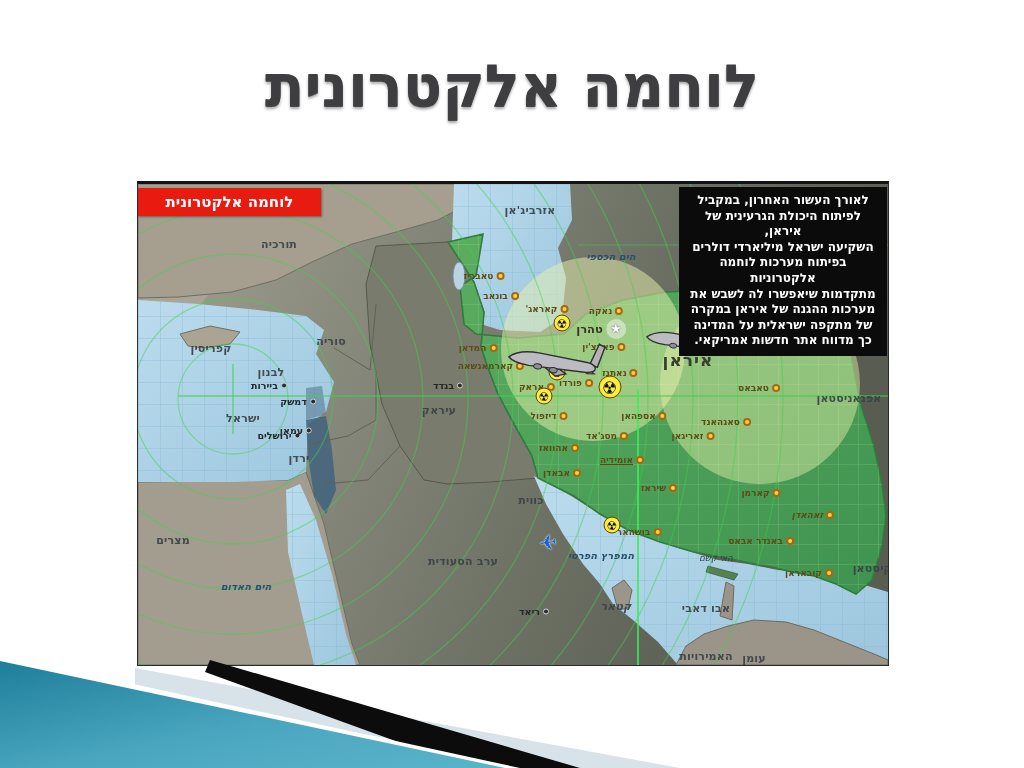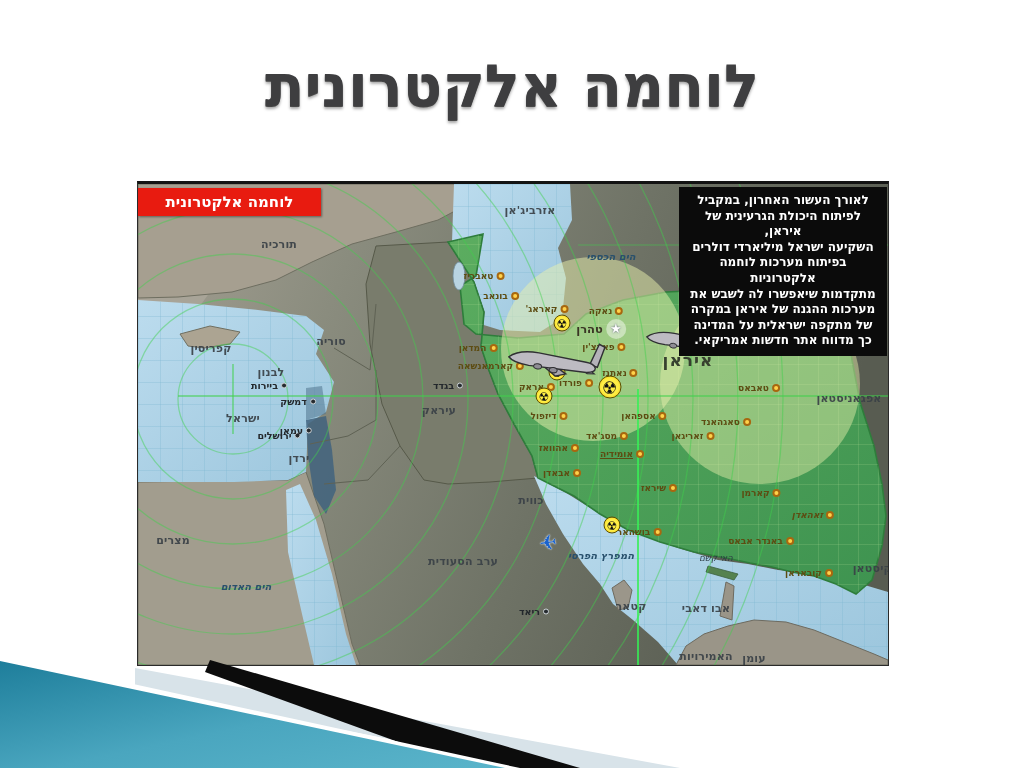--- a/index.html
+++ b/index.html
@@ -184,21 +184,21 @@
         </div>
         <div class="lbl country" style="left: 301px; top: 226px;">
           <span class="txt">עיראק</span>
         </div>
         <div class="lbl country" style="left: 393px; top: 316px;">
           <span class="txt">כווית</span>
         </div>
         <div class="lbl country" style="left: 325px; top: 377px;">
           <span class="txt">ערב הסעודית</span>
         </div>
-        <div class="lbl country" style="left: 493px; top: 422px;">
+        <div class="lbl country" style="left: 478px; top: 422px; font-style: italic;">
           <span class="txt">קטאר</span>
         </div>
         <div class="lbl country" style="left: 568px; top: 424px;">
           <span class="txt">אבו דאבי</span>
         </div>
         <div class="lbl country" style="left: 568px; top: 472px;">
           <span class="txt">האמירויות</span>
         </div>
         <div class="lbl country" style="left: 616px; top: 474px;">
           <span class="txt">עומן</span>
@@ -301,21 +301,21 @@
           <span class="txt">אספהאן</span>
         </div>
         <div class="lbl site" style="left: 469px; top: 252px;">
           <span class="dot-o"></span>
           <span class="txt">מסג'אד</span>
         </div>
         <div class="lbl site" style="left: 421px; top: 264px;">
           <span class="dot-o"></span>
           <span class="txt">אהוואז</span>
         </div>
-        <div class="lbl site" style="left: 484px; top: 270px; text-decoration: underline;">
+        <div class="lbl site" style="left: 484px; top: 276px; text-decoration: underline;">
           <span class="dot-o"></span>
           <span class="txt">אומידיה</span>
         </div>
         <div class="lbl site" style="left: 424px; top: 289px;">
           <span class="dot-o"></span>
           <span class="txt">אבאדן</span>
         </div>
         <div class="lbl site" style="left: 521px; top: 304px;">
           <span class="dot-o"></span>
           <span class="txt">שיראז</span>

